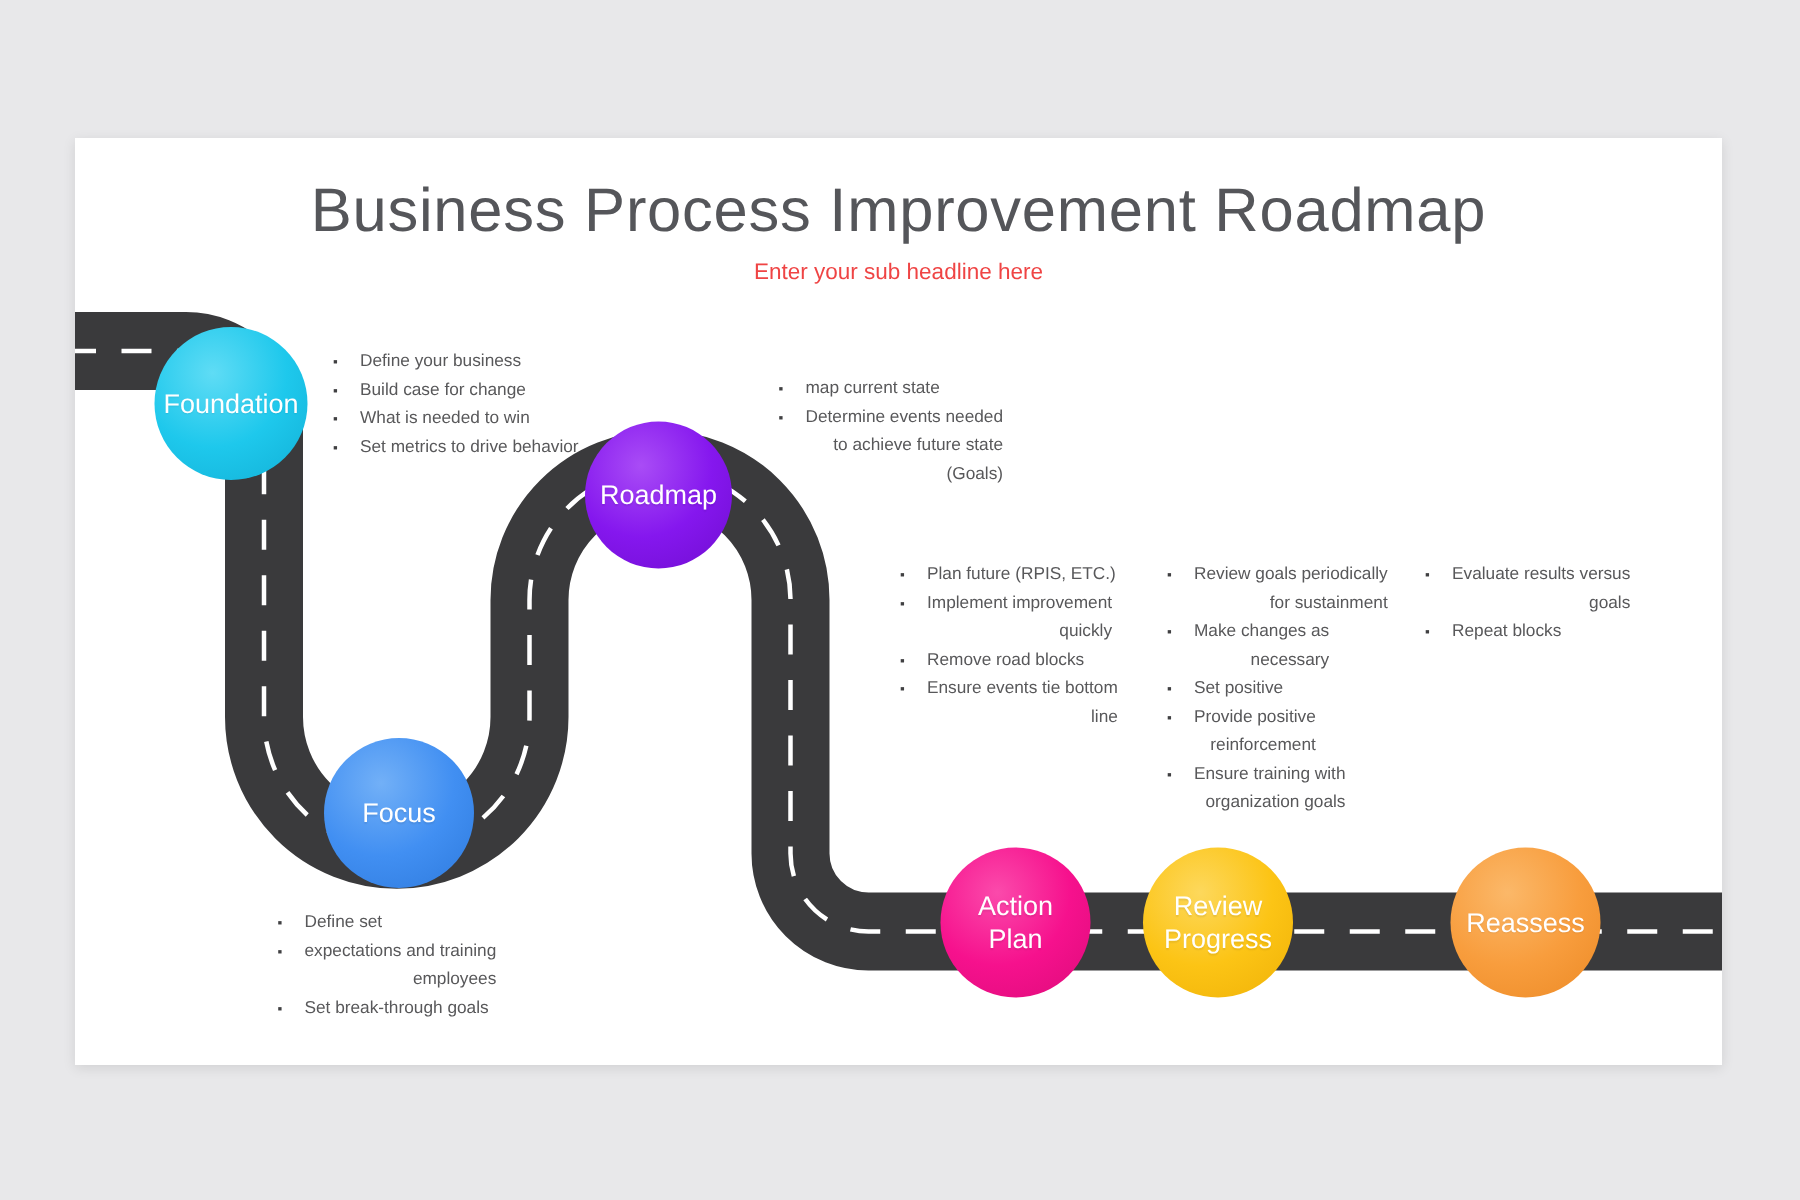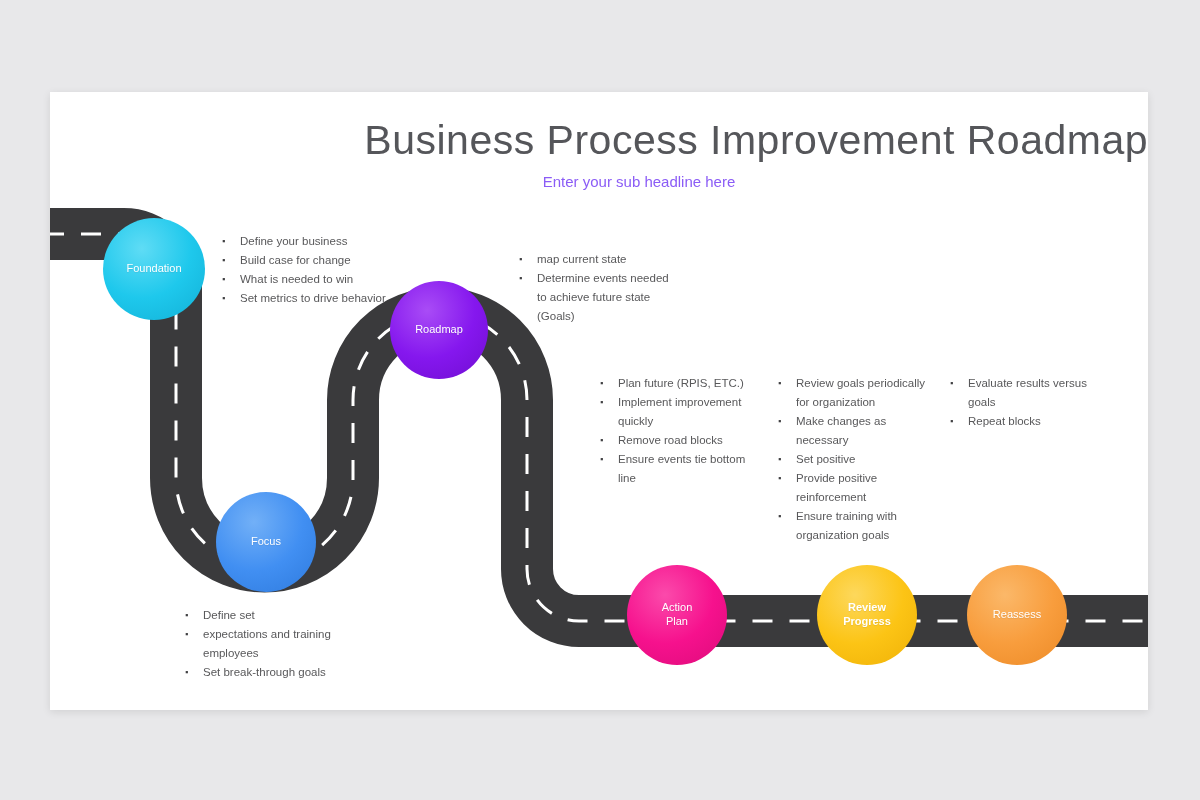--- a/index.html
+++ b/index.html
@@ -12,62 +12,62 @@
   }
   .canvas{position:absolute;inset:0;width:1200px;height:800px;}
   .card{
     position:absolute;left:50px;top:92px;width:1098px;height:618px;
     background:#ffffff;
     box-shadow:0 2px 8px rgba(0,0,0,0.10);
     overflow:hidden;
   }
   .title{
     position:absolute;left:0;top:26px;width:100%;
-    text-align:right;
+    text-align:center;
     font-size:41px;font-weight:400;color:#55565a;
     letter-spacing:0.5px;line-height:1.1;
   }
   .subtitle{
     position:absolute;left:0;top:81px;width:100%;
     text-align:center;
-    font-size:15px;font-weight:400;color:#8b5cf6;padding-left:40px;
+    font-size:15px;font-weight:400;color:#ef4444;
   }
   svg.road{position:absolute;left:0;top:0;width:1098px;height:618px;}
   .node{
     position:absolute;border-radius:50%;
     display:flex;align-items:center;justify-content:center;
     text-align:center;
   }
   .node .node-label{
-    color:#ffffff;font-size:11px;line-height:1.25;
+    color:#ffffff;font-size:18px;line-height:1.25;
     white-space:pre-line;
     text-shadow:0 1px 1px rgba(0,0,0,0.08);
   }
   .node-foundation{left:53px;top:126px;width:102px;height:102px;}
   .node-roadmap{left:340px;top:189px;width:98px;height:98px;}
   .node-focus{left:166px;top:400px;width:100px;height:100px;text-align:right;}
   .node-action{left:577px;top:473px;width:100px;height:100px;}
-  .node-review{left:767px;top:473px;width:100px;height:100px;font-weight:bold;}
+  .node-review{left:712px;top:473px;width:100px;height:100px;}
   .node-reassess{left:917px;top:473px;width:100px;height:100px;}
   .bullets{
     position:absolute;
     font-size:11.5px;color:#58585a;line-height:19px;
   }
   .list-foundation{left:172px;top:140px;width:200px;}
   .list-roadmap{left:469px;top:158px;width:195px;}
   .list-action{left:550px;top:282px;width:195px;}
   .list-review{left:728px;top:282px;width:190px;}
   .list-reassess{left:900px;top:282px;width:190px;}
   .list-focus{left:135px;top:514px;width:200px;}
   .bullet-item{display:flex;align-items:flex-start;}
   .bullet-marker{
     flex:0 0 18px;width:18px;
     font-size:9px;line-height:19px;color:#404042;
   }
-  .bullet-text{white-space:pre-line;}
+  .bullet-text{white-space:pre-line;text-align:right;}
 </style>
 </head>
 <body>
 
 <div class="canvas">
   <div class="card">
 
     <div class="title">Business Process Improvement Roadmap</div>
     <div class="subtitle">Enter your sub headline here</div>
 
@@ -159,21 +159,21 @@
         <div class="bullet-item">
           <span class="bullet-marker">▪</span>
           <span class="bullet-text">Ensure events tie bottom
 line</span>
         </div>
       </div>
     <div class="bullets list-review">
         <div class="bullet-item">
           <span class="bullet-marker">▪</span>
           <span class="bullet-text">Review goals periodically
-for organization</span>
+for sustainment</span>
         </div>
         <div class="bullet-item">
           <span class="bullet-marker">▪</span>
           <span class="bullet-text">Make changes as
 necessary</span>
         </div>
         <div class="bullet-item">
           <span class="bullet-marker">▪</span>
           <span class="bullet-text">Set positive</span>
         </div>

